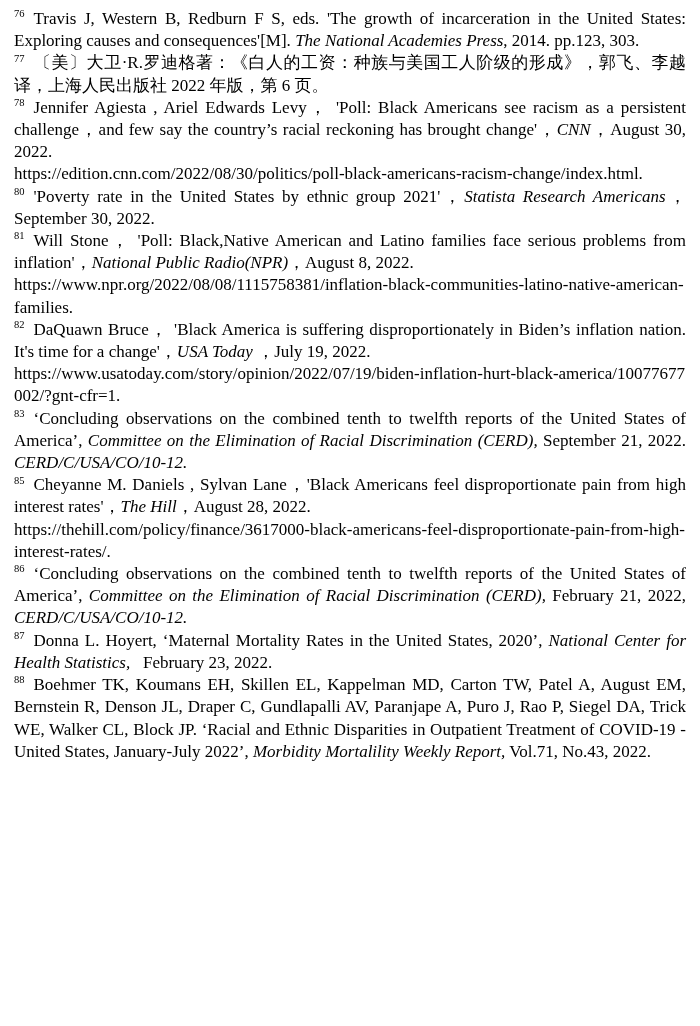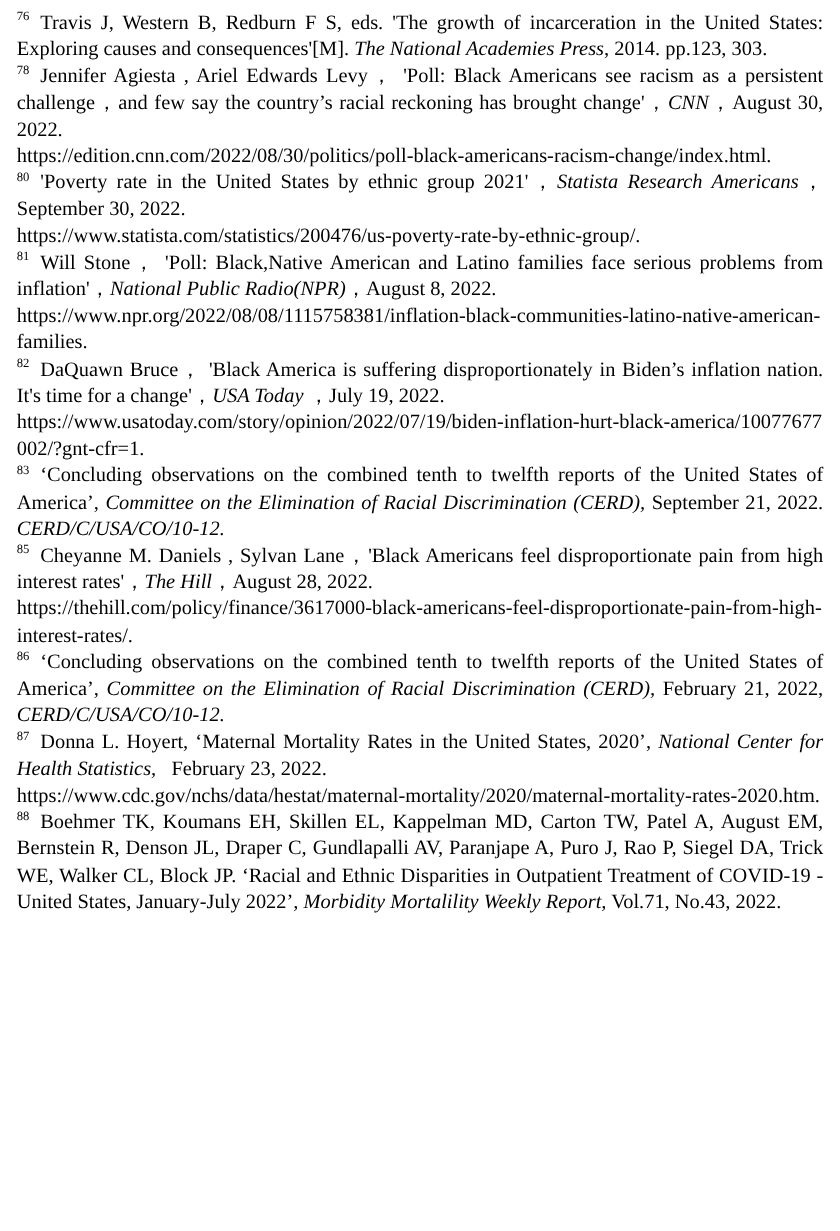--- a/index.html
+++ b/index.html
@@ -43,23 +43,24 @@
   .seg-url {
     word-break: break-all;
   }
 </style>
 </head>
 <body>
 
 <div class="page">
   <div class="footnote-list">
       <p class="footnote"><sup>76</sup><span>Travis J, Western B, Redburn F S, eds. 'The growth of incarceration in the United States: Exploring causes and consequences'[M]. </span><span class="seg-italic">The National Academies Press</span><span>, 2014. pp.123, 303.</span></p>
+      <p class="footnote"><sup>77</sup><span>〔美〕大卫·R.罗迪格著：《白人的工资：种族与美国工人阶级的形成》，郭飞、李越译，上海人民出版社 2022 年版，第 6 页。</span></p>
       <p class="footnote"><sup>78</sup><span>Jennifer Agiesta , Ariel Edwards Levy， 'Poll: Black Americans see racism as a persistent challenge，and few say the country’s racial reckoning has brought change'，</span><span class="seg-italic">CNN</span><span>，August 30, 2022.</span><br><span class="seg-url">https://edition.cnn.com/2022/08/30/politics/poll-black-americans-racism-change/index.html.</span></p>
-      <p class="footnote"><sup>80</sup><span>'Poverty rate in the United States by ethnic group 2021'，</span><span class="seg-italic">Statista Research Americans</span><span>，September 30, 2022.</span><br><span class="seg-url">https://www.statista.com/statistics/200476/us-poverty-rate-by-ethnic-group/.</span></p>
+      <p class="footnote"><sup>80</sup><span>'Poverty rate in the United States by ethnic group 2021'，</span><span class="seg-italic">Statista Research Americans</span><span>，September 30, 2022.</span><br></p>
       <p class="footnote"><sup>81</sup><span>Will Stone， 'Poll: Black,Native American and Latino families face serious problems from inflation'，</span><span class="seg-italic">National Public Radio(NPR)</span><span>，August 8, 2022.</span><br><span class="seg-url">https://www.npr.org/2022/08/08/1115758381/inflation-black-communities-latino-native-american-families.</span></p>
       <p class="footnote"><sup>82</sup><span>DaQuawn Bruce， 'Black America is suffering disproportionately in Biden’s inflation nation. It's time for a change'，</span><span class="seg-italic">USA Today</span><span> ，July 19, 2022.</span><br><span class="seg-url">https://www.usatoday.com/story/opinion/2022/07/19/biden-inflation-hurt-black-america/10077677002/?gnt-cfr=1.</span></p>
       <p class="footnote"><sup>83</sup><span>‘Concluding observations on the combined tenth to twelfth reports of the United States of America’, </span><span class="seg-italic">Committee on the Elimination of Racial Discrimination (CERD),</span><span> September 21, 2022. </span><span class="seg-italic">CERD/C/USA/CO/10-12.</span></p>
       <p class="footnote"><sup>85</sup><span>Cheyanne M. Daniels , Sylvan Lane，'Black Americans feel disproportionate pain from high interest rates'，</span><span class="seg-italic">The Hill</span><span>，August 28, 2022.</span><br><span class="seg-url">https://thehill.com/policy/finance/3617000-black-americans-feel-disproportionate-pain-from-high-interest-rates/.</span></p>
       <p class="footnote"><sup>86</sup><span>‘Concluding observations on the combined tenth to twelfth reports of the United States of America’, </span><span class="seg-italic">Committee on the Elimination of Racial Discrimination (CERD),</span><span> February 21, 2022, </span><span class="seg-italic">CERD/C/USA/CO/10-12.</span></p>
-      <p class="footnote"><sup>87</sup><span>Donna L. Hoyert, ‘Maternal Mortality Rates in the United States, 2020’, </span><span class="seg-italic">National Center for Health Statistics,</span><span>&nbsp;&nbsp; February 23, 2022.</span><br><span class="seg-url">https://www.cdc.gov/nchs/data/hestat/maternal-mortality/2020/maternal-mortality-rates-2020.htm.</span></p>
+      <p class="footnote"><sup>87</sup><span>Donna L. Hoyert, ‘Maternal Mortality Rates in the United States, 2020’, </span><span class="seg-italic">National Center for Health Statistics,</span><span>&nbsp;&nbsp; February 23, 2022.</span><br></p>
       <p class="footnote"><sup>88</sup><span>Boehmer TK, Koumans EH, Skillen EL, Kappelman MD, Carton TW, Patel A, August EM, Bernstein R, Denson JL, Draper C, Gundlapalli AV, Paranjape A, Puro J, Rao P, Siegel DA, Trick WE, Walker CL, Block JP. ‘Racial and Ethnic Disparities in Outpatient Treatment of COVID-19 - United States, January-July 2022’, </span><span class="seg-italic">Morbidity Mortalility Weekly Report,</span><span> Vol.71, No.43, 2022.</span></p>
     </div>
 </div>
 
 </body></html>

